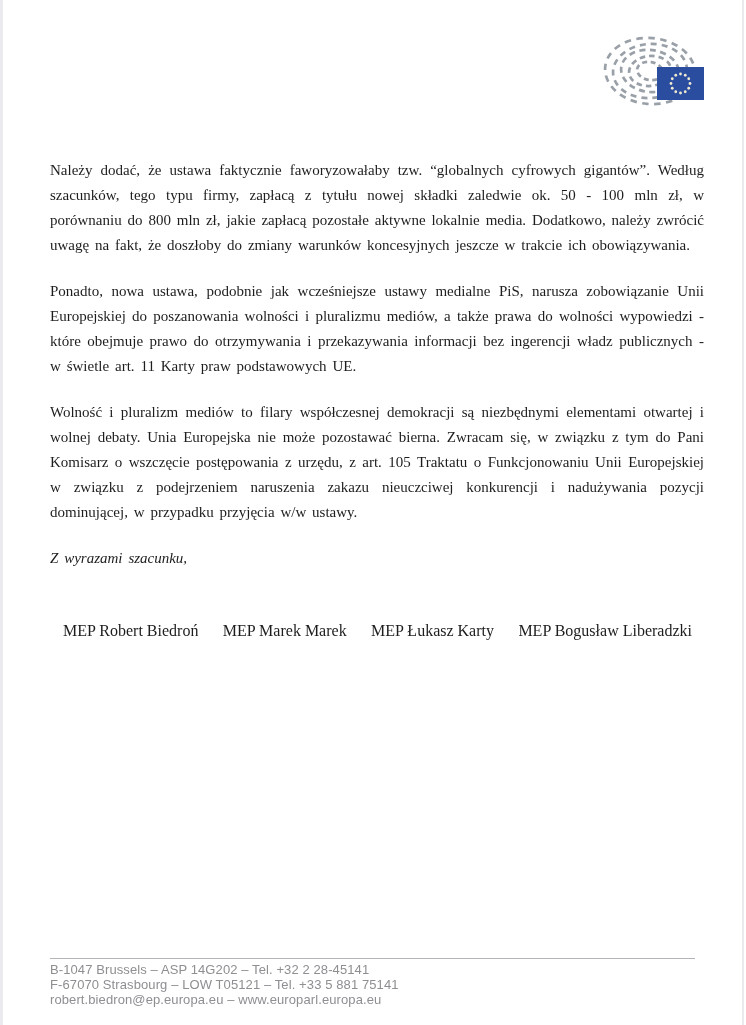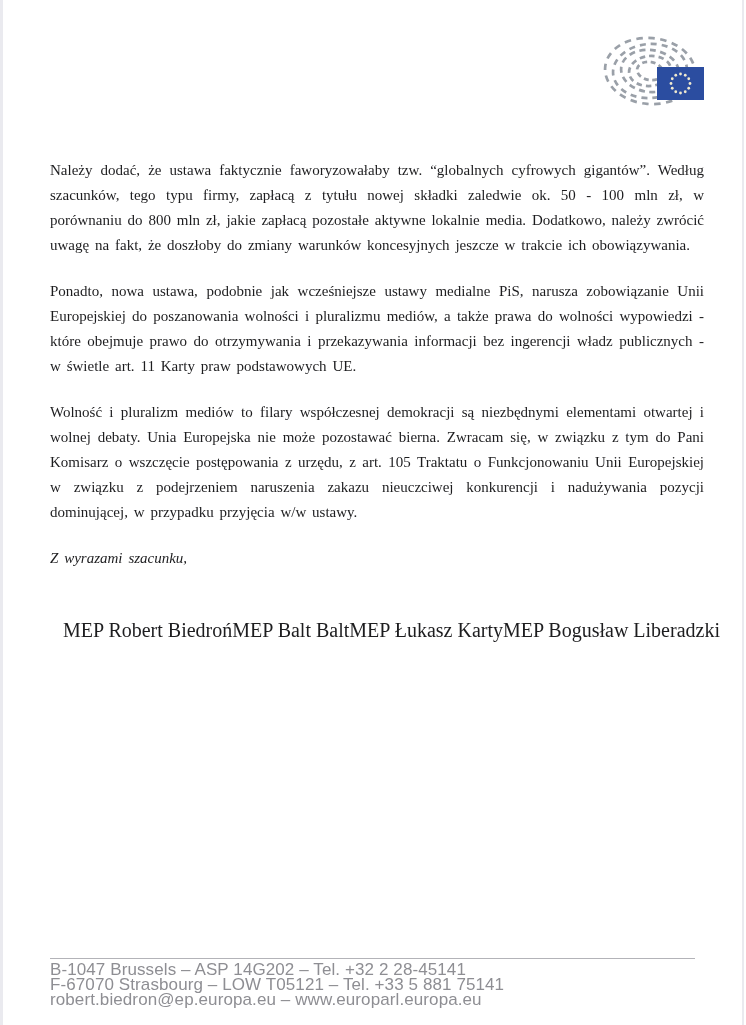--- a/index.html
+++ b/index.html
@@ -64,37 +64,37 @@
   .closing {
     margin: 0;
     font-style: italic;
     text-align: center;
   }
   .signature-row {
     display: flex;
     justify-content: space-between;
     margin-top: 47px;
     padding: 0 12px 0 13px;
-    font-size: 20px;
+    font-size: 16px;
     line-height: 25px;
   }
   .signature-row .sig {
     white-space: nowrap;
   }
 
   
   .footer {
     position: absolute;
     left: 50px;
     top: 958px;
     width: 645px;
     border-top: 1px solid var(--rule, #b3b3b8);
     padding-top: 3px;
     font-family: "Liberation Sans", sans-serif;
-    font-size: 17px;
+    font-size: 13px;
     line-height: 15px;
     color: var(--footer-text, #8e8e93);
     letter-spacing: 0.1px;
   }
   .footer div { white-space: nowrap; }
 </style>
 </head>
 <body>
 
 <div class="page">
@@ -131,21 +131,21 @@
   </div>
 
   <div class="body-block">
     <p>Należy dodać, że ustawa faktycznie faworyzowałaby tzw. “globalnych cyfrowych gigantów”. Według szacunków, tego typu firmy, zapłacą z tytułu nowej składki zaledwie ok. 50 - 100 mln zł, w porównaniu do 800 mln zł, jakie zapłacą pozostałe aktywne lokalnie media. Dodatkowo, należy zwrócić uwagę na fakt, że doszłoby do zmiany warunków koncesyjnych jeszcze w trakcie ich obowiązywania.</p>
     <p>Ponadto, nowa ustawa, podobnie jak wcześniejsze ustawy medialne PiS, narusza zobowiązanie Unii Europejskiej do poszanowania wolności i pluralizmu mediów, a także prawa do wolności wypowiedzi - które obejmuje prawo do otrzymywania i przekazywania informacji bez ingerencji władz publicznych - w świetle art. 11 Karty praw podstawowych UE.</p>
     <p>Wolność i pluralizm mediów to filary współczesnej demokracji są niezbędnymi elementami otwartej i wolnej debaty. Unia Europejska nie może pozostawać bierna. Zwracam się, w związku z tym do Pani Komisarz o wszczęcie postępowania z urzędu, z art. 105 Traktatu o Funkcjonowaniu Unii Europejskiej w związku z podejrzeniem naruszenia zakazu nieuczciwej konkurencji i nadużywania pozycji dominującej, w przypadku przyjęcia w/w ustawy.</p>
     <p class="closing">Z wyrazami szacunku,</p>
 
     <div class="signature-row">
       <span class="sig">MEP Robert Biedroń</span>
-      <span class="sig">MEP Balt Balt</span>
+      <span class="sig">MEP Marek Marek</span>
       <span class="sig">MEP Łukasz Karty</span>
       <span class="sig">MEP Bogusław Liberadzki</span>
     </div>
   </div>
 
   <div class="footer">
     <div>B-1047 Brussels – ASP 14G202 – Tel. +32 2 28-45141</div>
     <div>F-67070 Strasbourg – LOW T05121 – Tel. +33 5 881 75141</div>
     <div>robert.biedron@ep.europa.eu – www.europarl.europa.eu</div>
   </div>

